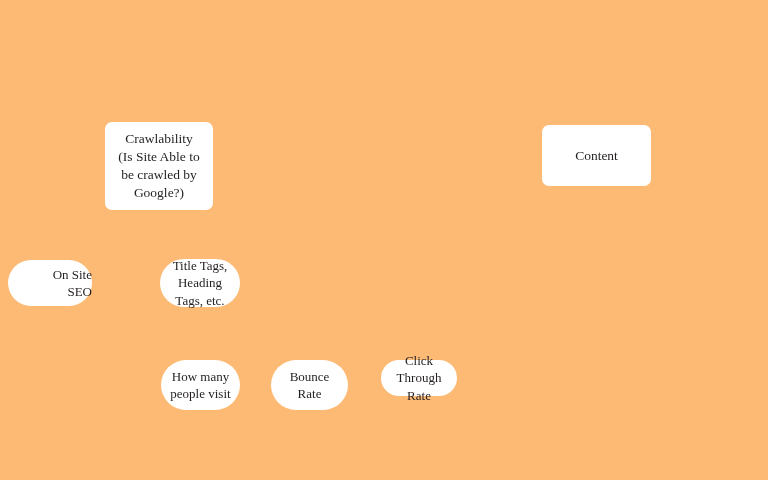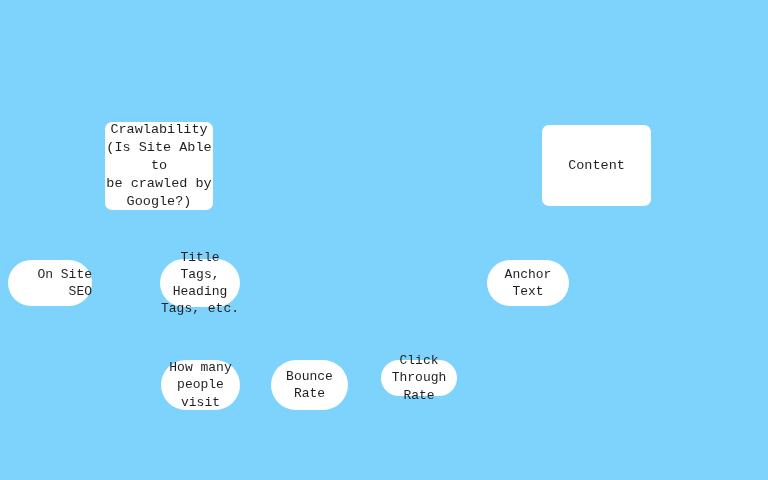--- a/index.html
+++ b/index.html
@@ -5,23 +5,23 @@
 <style>
   html, body {
     margin: 0;
     padding: 0;
     background: #000000;
   }
   #canvas {
     position: relative;
     width: 768px;
     height: 480px;
-    background: #7dd3fc;
+    background: #fdba74;
     overflow: hidden;
-    font-family: Liberation Mono, monospace;
+    font-family: Liberation Serif, serif;
   }
   .node {
     position: absolute;
     box-sizing: border-box;
     background: #ffffff;
     color: #231f20;
     display: flex;
     align-items: center;
     justify-content: center;
     text-align: center;
@@ -53,38 +53,35 @@
 <div id="canvas">
 
   <div class="node node-rect" style="left:105px; top:122px; width:108px; height:88px;">
     <span class="node-label">Crawlability
 (Is Site Able to
 be crawled by
 Google?)</span>
   </div>
 
 
-  <div class="node node-rect" style="left:542px; top:125px; width:109px; height:81px;">
+  <div class="node node-rect" style="left:542px; top:125px; width:109px; height:61px;">
     <span class="node-label">Content</span>
   </div>
 
   <div class="node node-pill" style="left:8px; top:260px; width:84px; height:46px;text-align:right;">
     <span class="node-label">On Site
 SEO</span>
   </div>
 
   <div class="node node-pill pill-overflow" style="left:160px; top:259px; width:80px; height:48px;">
     <span class="node-label">Title Tags,
 Heading
 Tags, etc.</span>
   </div>
 
-  <div class="node node-pill" style="left:487px; top:260px; width:82px; height:46px;">
-    <span class="node-label">Anchor Text</span>
-  </div>
 
 
   <div class="node node-pill" style="left:161px; top:360px; width:79px; height:50px;">
     <span class="node-label">How many
 people visit</span>
   </div>
 
   <div class="node node-pill" style="left:271px; top:360px; width:77px; height:50px;">
     <span class="node-label">Bounce
 Rate</span>

